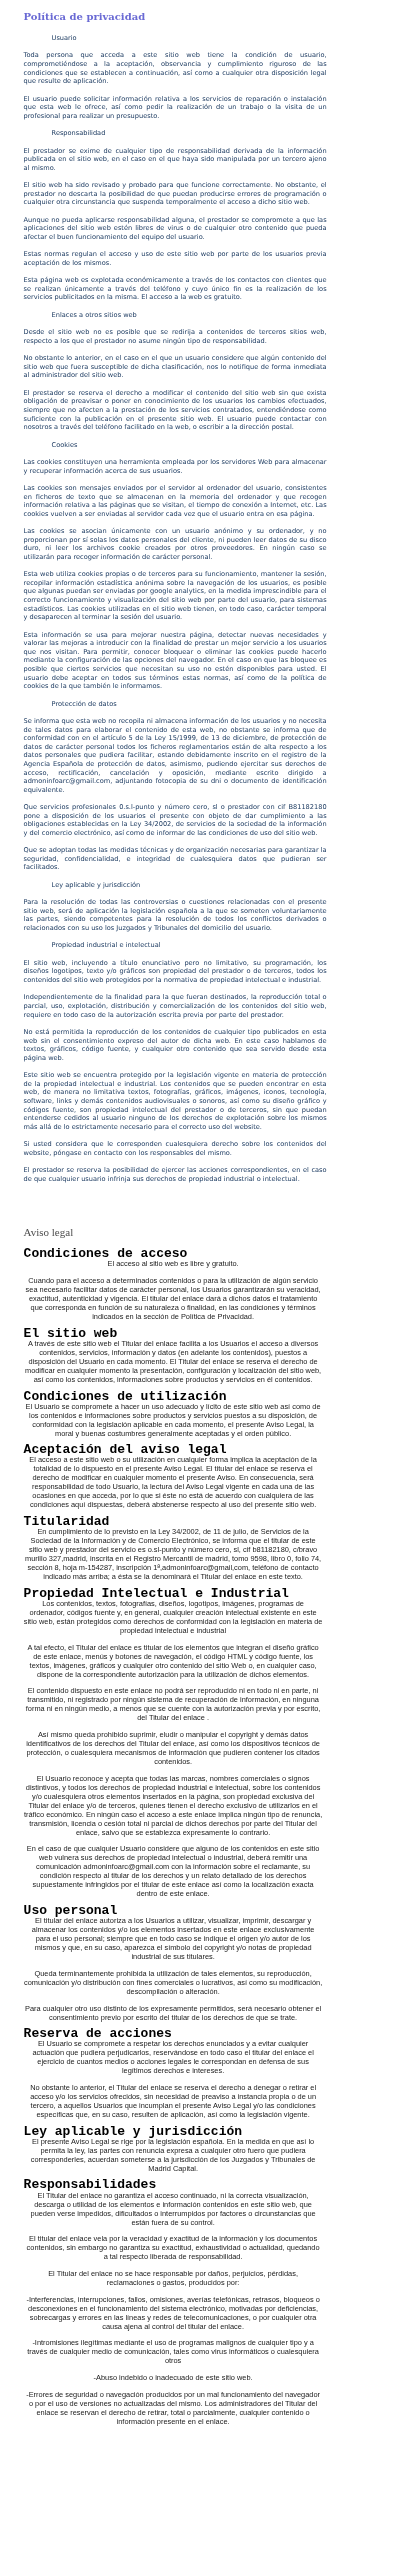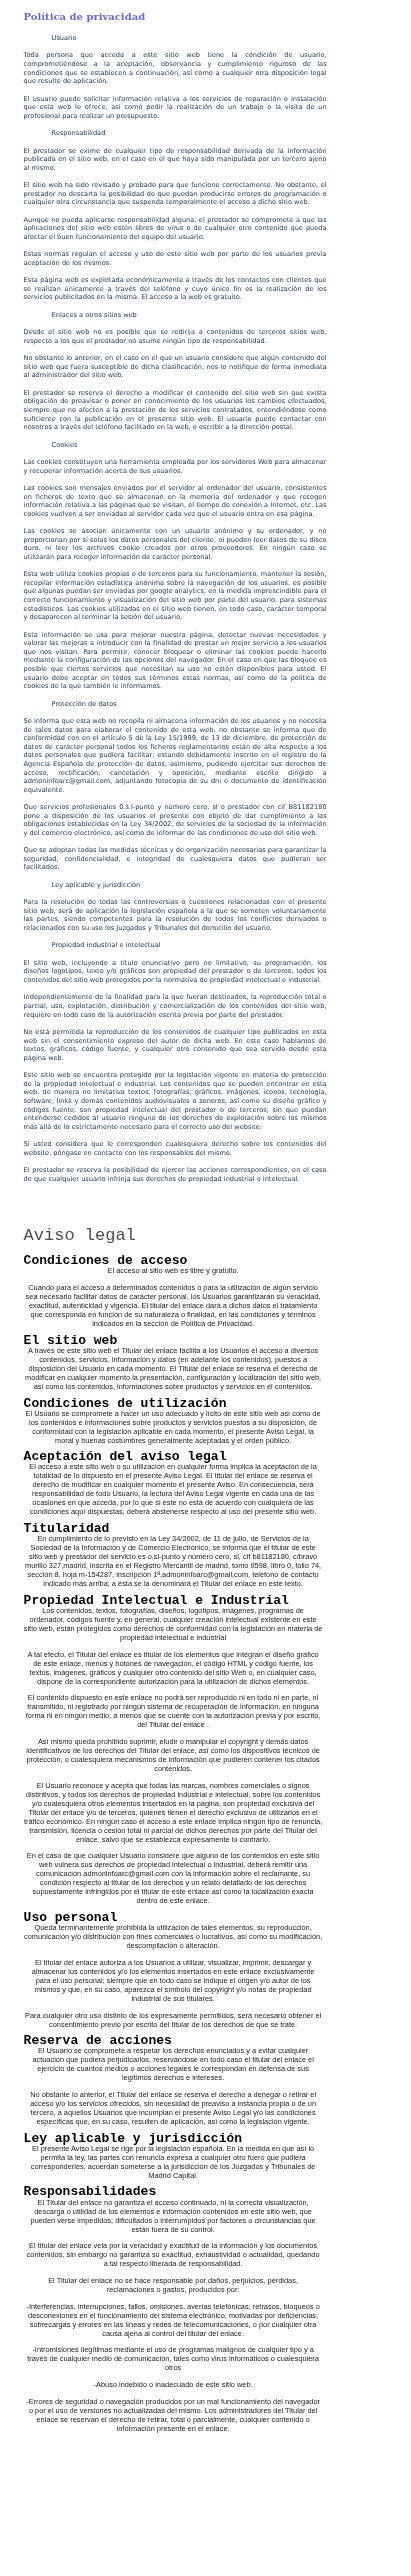--- a/index.html
+++ b/index.html
@@ -28,23 +28,23 @@
     line-height: 8.6px;
     color: #17365d;
     text-align: justify;
     font-weight: normal;
     margin: 8.8px 0;
   }
   .privacy h3 { text-align: left; padding-left: 28px; }
   
   .aviso { margin-top: 43px; }
   .aviso-title {
-    font-family: Liberation Mono, monospace;
+    font-family: Liberation Serif, serif;
     font-weight: normal;
-    font-size: 17px;
+    font-size: 11px;
     color: #4d4d4d;
     margin: 0 0 11px 0;
   }
   .legal h3 {
     font-family: Liberation Mono, monospace;
     font-size: 13px;
     line-height: 9px;
     color: #000000;
     font-weight: bold;
     margin: 2px 0 0 0;
@@ -117,22 +117,22 @@
         <h3>Titularidad</h3>
         <p>En cumplimiento de lo previsto en la Ley 34/2002, de 11 de julio, de Servicios de la Sociedad de la Información y de Comercio Electrónico, se informa que el titular de este sitio web y prestador del servicio es o.sl-punto y número cero, sl, cif b81182180, c/bravo murillo 327,madrid, inscrita en el Registro Mercantil de madrid, tomo 9598, libro 0, folio 74, sección 8, hoja m-154287, inscripción 1ª,admoninfoarc@gmail,com, teléfono de contacto indicado más arriba; a ésta se la denominará el Titular del enlace en este texto.</p>
         <h3>Propiedad Intelectual e Industrial</h3>
         <p>Los contenidos, textos, fotografías, diseños, logotipos, imágenes, programas de ordenador, códigos fuente y, en general, cualquier creación intelectual existente en este sitio web, están protegidos como derechos de conformidad con la legislación en materia de propiedad intelectual e industrial</p>
         <p>A tal efecto, el Titular del enlace es titular de los elementos que integran el diseño gráfico de este enlace, menús y botones de navegación, el código HTML y código fuente, los textos, imágenes, gráficos y cualquier otro contenido del sitio Web o, en cualquier caso, dispone de la correspondiente autorización para la utilización de dichos elementos.</p>
         <p>El contenido dispuesto en este enlace no podrá ser reproducido ni en todo ni en parte, ni transmitido, ni registrado por ningún sistema de recuperación de información, en ninguna forma ni en ningún medio, a menos que se cuente con la autorización previa y por escrito, del Titular del enlace .</p>
         <p>Así mismo queda prohibido suprimir, eludir o manipular el copyright y demás datos identificativos de los derechos del Titular del enlace, así como los dispositivos técnicos de protección, o cualesquiera mecanismos de información que pudieren contener los citados contenidos.</p>
         <p>El Usuario reconoce y acepta que todas las marcas, nombres comerciales o signos distintivos, y todos los derechos de propiedad industrial e intelectual, sobre los contenidos y/o cualesquiera otros elementos insertados en la página, son propiedad exclusiva del Titular del enlace y/o de terceros, quienes tienen el derecho exclusivo de utilizarlos en el tráfico económico. En ningún caso el acceso a este enlace implica ningún tipo de renuncia, transmisión, licencia o cesión total ni parcial de dichos derechos por parte del Titular del enlace, salvo que se establezca expresamente lo contrario.</p>
         <p>En el caso de que cualquier Usuario considere que alguno de los contenidos en este sitio web vulnera sus derechos de propiedad intelectual o industrial, deberá remitir una comunicación admoninfoarc@gmail.com con la información sobre el reclamante, su condición respecto al titular de los derechos y un relato detallado de los derechos supuestamente infringidos por el titular de este enlace así como la localización exacta dentro de este enlace.</p>
         <h3>Uso personal</h3>
+        <p>El titular del enlace autoriza a los Usuarios a utilizar, visualizar, imprimir, descargar y almacenar los contenidos y/o los elementos insertados en este enlace exclusivamente para el uso personal; siempre que en todo caso se indique el origen y/o autor de los mismos y que, en su caso, aparezca el símbolo del copyright y/o notas de propiedad industrial de sus titulares.</p>
         <p>Queda terminantemente prohibida la utilización de tales elementos, su reproducción, comunicación y/o distribución con fines comerciales o lucrativos, así como su modificación, descompilación o alteración.</p>
-        <p>El titular del enlace autoriza a los Usuarios a utilizar, visualizar, imprimir, descargar y almacenar los contenidos y/o los elementos insertados en este enlace exclusivamente para el uso personal; siempre que en todo caso se indique el origen y/o autor de los mismos y que, en su caso, aparezca el símbolo del copyright y/o notas de propiedad industrial de sus titulares.</p>
         <p>Para cualquier otro uso distinto de los expresamente permitidos, será necesario obtener el consentimiento previo por escrito del titular de los derechos de que se trate.</p>
         <h3>Reserva de acciones</h3>
         <p>El Usuario se compromete a respetar los derechos enunciados y a evitar cualquier actuación que pudiera perjudicarlos, reservándose en todo caso el titular del enlace el ejercicio de cuantos medios o acciones legales le correspondan en defensa de sus legítimos derechos e intereses.</p>
         <p>No obstante lo anterior, el Titular del enlace se reserva el derecho a denegar o retirar el acceso y/o los servicios ofrecidos, sin necesidad de preaviso a instancia propia o de un tercero, a aquellos Usuarios que incumplan el presente Aviso Legal y/o las condiciones específicas que, en su caso, resulten de aplicación, así como la legislación vigente.</p>
         <h3>Ley aplicable y jurisdicción</h3>
         <p>El presente Aviso Legal se rige por la legislación española. En la medida en que así lo permita la ley, las partes con renuncia expresa a cualquier otro fuero que pudiera corresponderles, acuerdan someterse a la jurisdicción de los Juzgados y Tribunales de Madrid Capital.</p>
         <h3>Responsabilidades</h3>
         <p>El Titular del enlace no garantiza el acceso continuado, ni la correcta visualización, descarga o utilidad de los elementos e información contenidos en este sitio web, que pueden verse impedidos, dificultados o interrumpidos por factores o circunstancias que están fuera de su control.</p>
         <p>El titular del enlace vela por la veracidad y exactitud de la información y los documentos contenidos, sin embargo no garantiza su exactitud, exhaustividad o actualidad, quedando a tal respecto liberada de responsabilidad.</p>
         <p>El Titular del enlace no se hace responsable por daños, perjuicios, pérdidas, reclamaciones o gastos, producidos por:</p>

